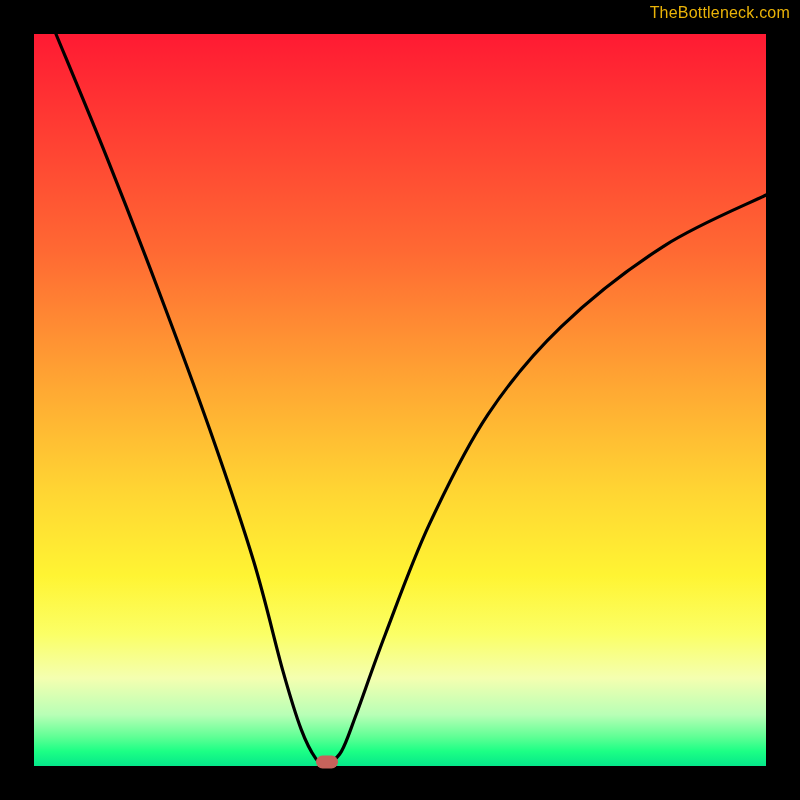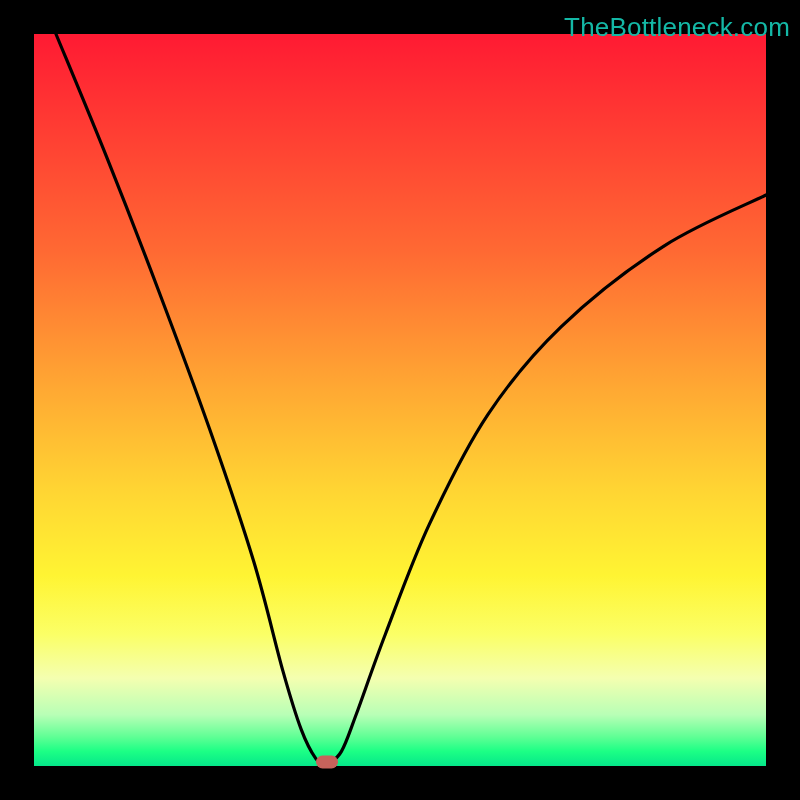--- a/index.html
+++ b/index.html
@@ -37,24 +37,24 @@
       #fbff66 82%,
       #f4ffb0 88%,
       #b8ffb6 93%,
       #60ff95 96%,
       #1cff85 98%,
       #05e78a 100%
     );
   }
   .watermark {
     position: absolute;
-    top: 12px;
+    top: 4px;
     right: 10px;
-    color: #14b8a6;
-    font-size: 26px;
+    color: #eab308;
+    font-size: 16px;
     font-weight: 500;
     letter-spacing: 0.2px;
     user-select: none;
   }
   svg.curves {
     position: absolute;
     left: 0;
     top: 0;
     width: 732px;
     height: 732px;

